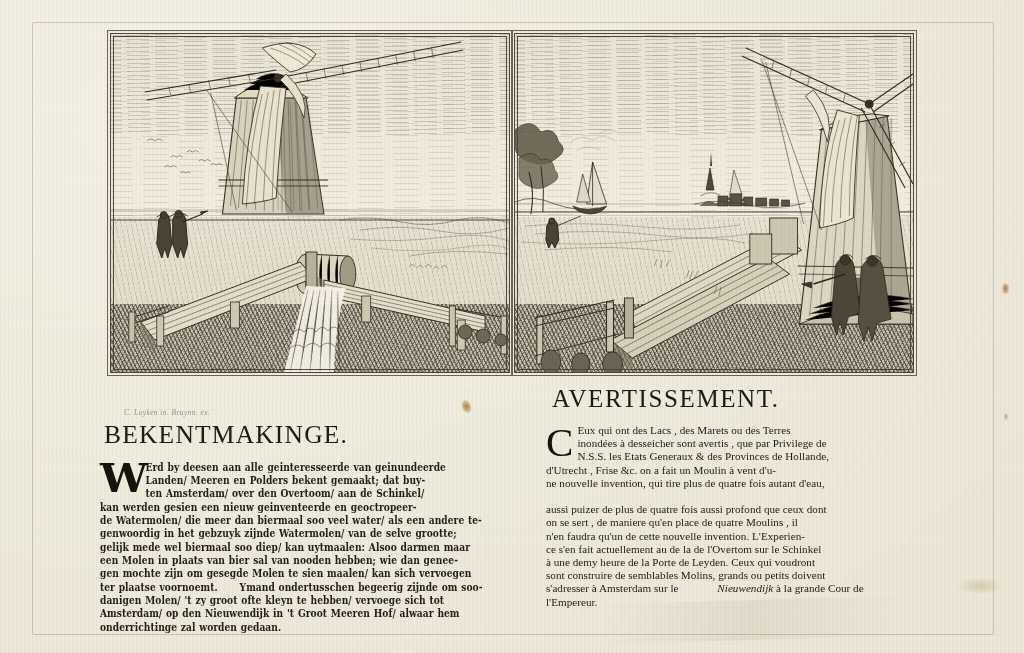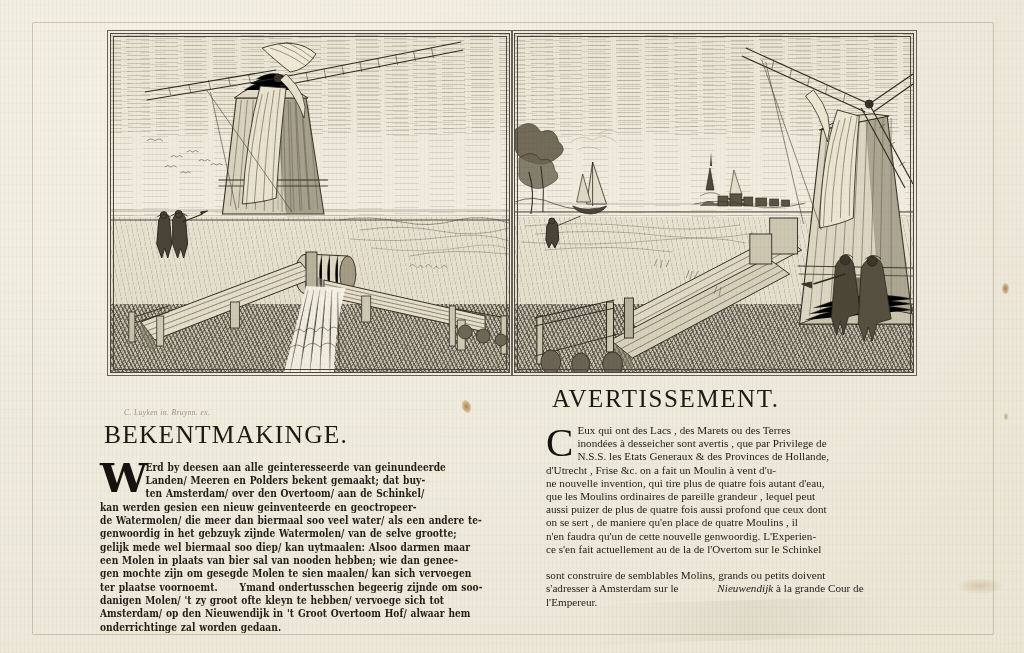--- a/index.html
+++ b/index.html
@@ -587,39 +587,39 @@
         <span>Landen/ Meeren en Polders bekent gemaakt; dat buy-</span><br>
         <span>ten Amsterdam/ over den Overtoom/ aan de Schinkel/</span><br>
         <span>kan werden gesien een nieuw geinventeerde en geoctropeer-</span><br>
         <span>de Watermolen/ die meer dan biermaal soo veel water/ als een andere te-</span><br>
         <span>genwoordig in het gebzuyk zijnde Watermolen/ van de selve grootte;</span><br>
         <span>gelijk mede wel biermaal soo diep/ kan uytmaalen: Alsoo darmen maar</span><br>
         <span>een Molen in plaats van bier sal van nooden hebben; wie dan genee-</span><br>
         <span>gen mochte zijn om gesegde Molen te sien maalen/ kan sich vervoegen</span><br>
         <span>ter plaatse voornoemt.</span><span class="indent"></span><span>Ymand ondertusschen begeerig zijnde om soo-</span><br>
         <span>danigen Molen/ 't zy groot ofte kleyn te hebben/ vervoege sich tot</span><br>
-        <span>Amsterdam/ op den Nieuwendijk in 't Groot Overtoom Hof/ alwaar hem</span><br>
+        <span>Amsterdam/ op den Nieuwendijk in 't Groot Meeren Hof/ alwaar hem</span><br>
         <span>onderrichtinge zal worden gedaan.</span>
       </div>
     </div>
 
     <div class="col french">
       <h1 class="heading fr">AVERTISSEMENT.</h1>
       <div class="body-fr">
         <span class="dropcap fr">C</span><span>Eux qui ont des Lacs , des Marets ou des Terres</span><br>
         <span>inondées à desseicher sont avertis , que par Privilege de</span><br>
         <span>N.S.S. les Etats Generaux &amp; des Provinces de Hollande,</span><br>
         <span>d'Utrecht , Frise &amp;c. on a fait un Moulin à vent d'u-</span><br>
         <span>ne nouvelle invention, qui tire plus de quatre fois autant d'eau,</span><br>
-        <span>que les Moulins ordinaires de pareille grandeur , lequel peut</span><br>
+        <br>
         <span>aussi puizer de plus de quatre fois aussi profond que ceux dont</span><br>
         <span>on se sert , de maniere qu'en place de quatre Moulins , il</span><br>
-        <span>n'en faudra qu'un de cette nouvelle genwoordig. L'Experien-</span><br>
+        <span>n'en faudra qu'un de cette nouvelle invention. L'Experien-</span><br>
         <span>ce s'en fait actuellement au de la de l'Overtom sur le Schinkel</span><br>
-        <br>
+        <span>à une demy heure de la Porte de Leyden. Ceux qui voudront</span><br>
         <span>sont construire de semblables Molins, grands ou petits doivent</span><br>
         <span>s'adresser à Amsterdam sur le </span><span class="ital">Nieuwendijk</span><span> à la grande Cour de</span><br>
         <span>l'Empereur.</span>
       </div>
     </div>
   </div>
 
   <div class="fox" id="fox1"></div>
   <div class="fox" id="fox2"></div>
   <div class="fox" id="fox3"></div>

